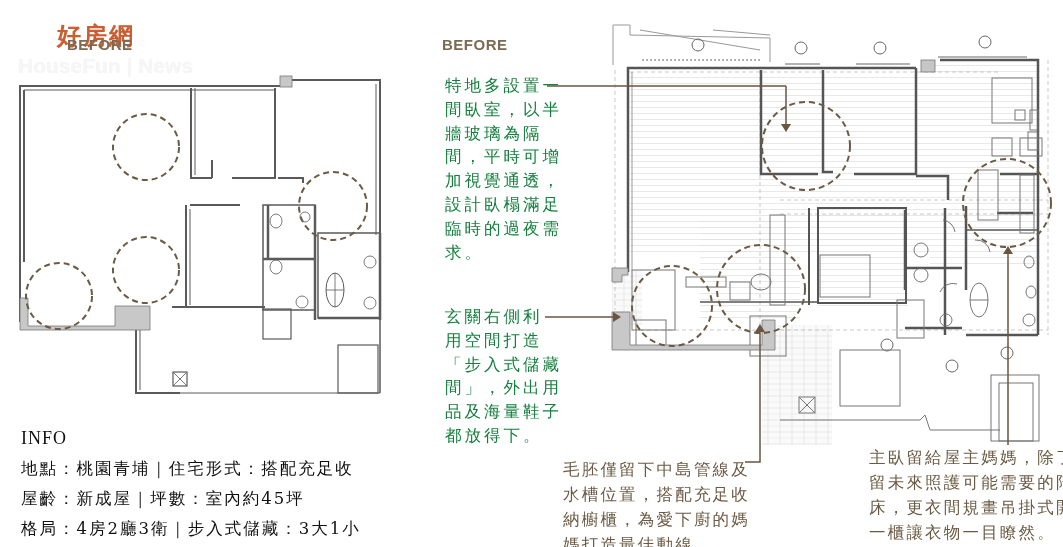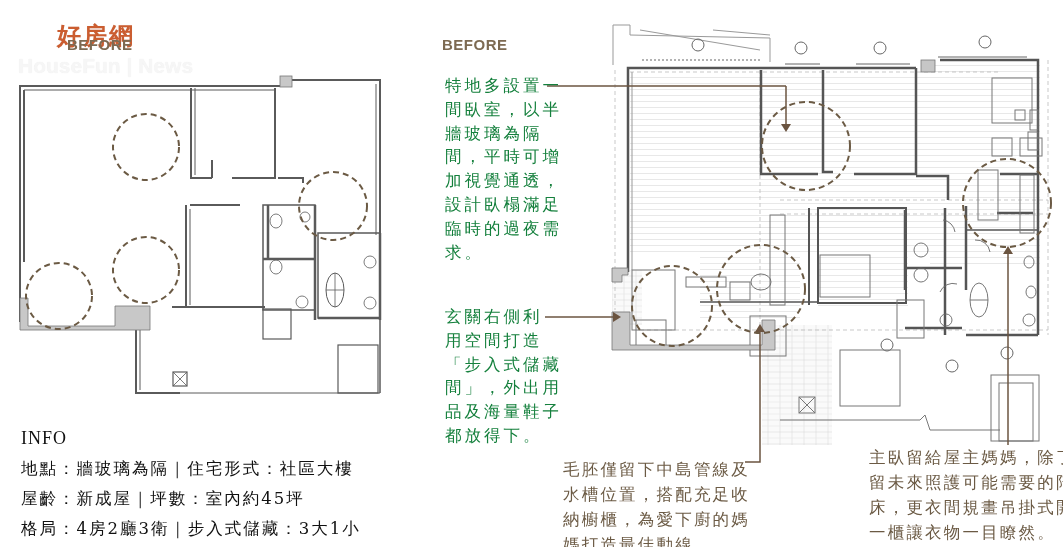--- a/index.html
+++ b/index.html
@@ -218,21 +218,21 @@
   </g>
   <g fill="#6b5440">
     <polygon points="781,124 791,124 786,132"></polygon>
     <polygon points="613,312 613,322 621,317"></polygon>
     <polygon points="755,332 765,332 760,324"></polygon>
     <polygon points="1003,254 1013,254 1008,246"></polygon>
   </g>
 </svg>
 
 <div class="abs info info-title" style="left:21px;top:428px;">INFO</div>
-<div class="abs info" style="left:21px;top:458px;">地點：牆玻璃為隔｜住宅形式：社區大樓</div>
+<div class="abs info" style="left:21px;top:458px;">地點：桃園青埔｜住宅形式：搭配充足收</div>
 <div class="abs info" style="left:21px;top:488px;">屋齡：新成屋｜坪數：室內約45坪</div>
 <div class="abs info" style="left:21px;top:518px;">格局：4房2廳3衛｜步入式儲藏：3大1小</div>
 
 <div class="abs callout" style="left:445px;top:74px;">特地多設置一
 間臥室，以半
 牆玻璃為隔
 間，平時可增
 加視覺通透，
 設計臥榻滿足
 臨時的過夜需

